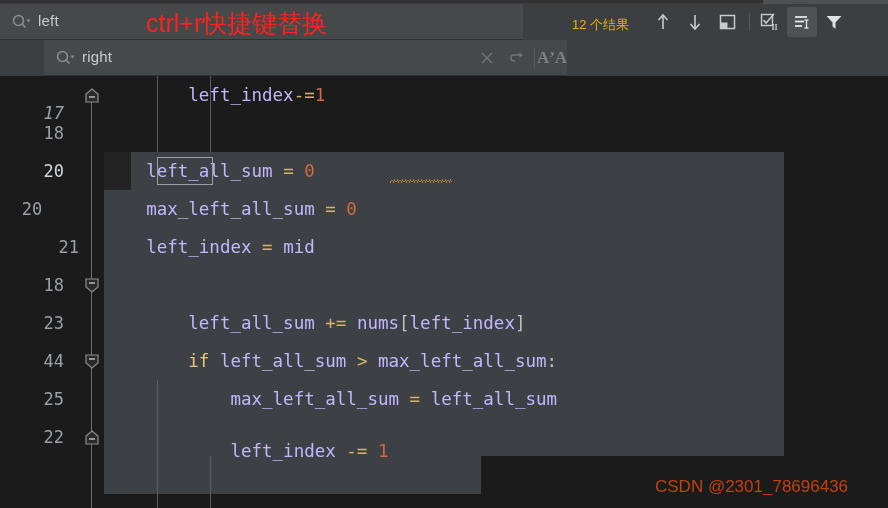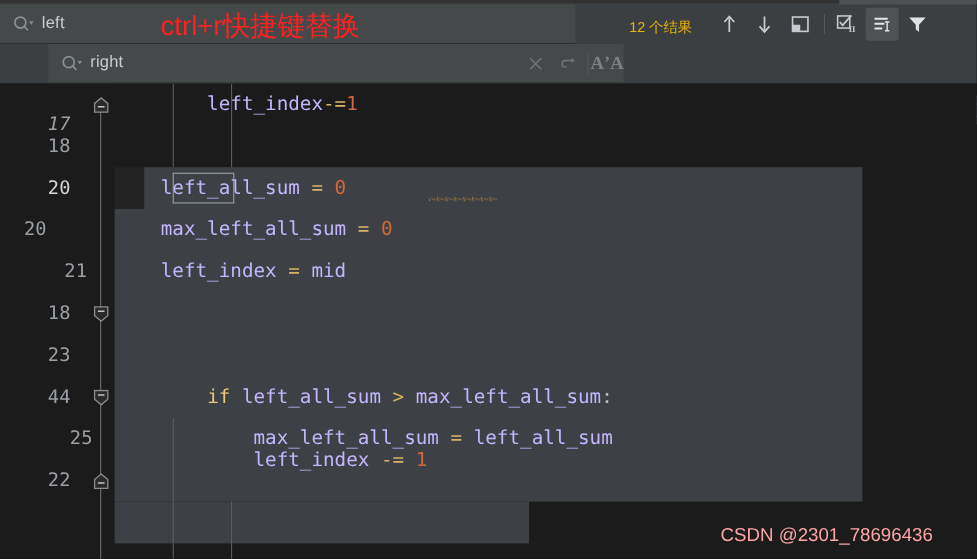--- a/index.html
+++ b/index.html
@@ -153,21 +153,21 @@
       radial-gradient(circle at 2px 3px, rgba(0,0,0,0) 1.4px, #c8883f 1.5px, rgba(0,0,0,0) 2.1px),
       radial-gradient(circle at 6px 1px, rgba(0,0,0,0) 1.4px, #c8883f 1.5px, rgba(0,0,0,0) 2.1px);
     background-size:8px 4px;
   }
 
   
   .iguide{position:absolute;width:1px;background:#5a5e61;}
 
   #watermark{
     position:absolute;left:655px;top:477px;
-    font-size:17px;color:#fca5a5;white-space:nowrap;
+    font-size:17px;color:#c2410c;white-space:nowrap;
     font-family:"Liberation Sans",sans-serif;
   }
 </style>
 </head>
 <body>
 
 <div id="find-panel">
   <div id="panel-top-strip"></div>
   <div id="panel-top-strip-right"></div>
 
@@ -279,35 +279,36 @@
   <div id="gutter">
     <div id="foldline"></div>
   </div>
 
   <div id="code">
       <div class="crow" style="top: 0px;"><span class="id">        left_index</span><span class="op">-=</span><span class="num">1</span></div>
       <div class="crow" style="top: 38px;"></div>
       <div class="crow" style="top: 76px;"><span class="id">    left_all_sum </span><span class="op">= </span><span class="num">0</span></div>
       <div class="crow" style="top: 114px;"><span class="id">    max_left_all_sum </span><span class="op">= </span><span class="num">0</span></div>
       <div class="crow" style="top: 152px;"><span class="id">    left_index </span><span class="op">= </span><span class="id">mid</span></div>
+      <div class="crow" style="top: 228px;"><span class="id">        left_all_sum </span><span class="op">+=</span><span class="id"> nums</span><span class="pl">[</span><span class="id">left_index</span><span class="pl">]</span></div>
       <div class="crow" style="top: 304px;"><span class="id">            max_left_all_sum </span><span class="op">= </span><span class="id">left_all_sum</span></div>
       <div class="crow" style="top: 266px;"><span class="pl">        </span><span class="kw">if</span><span class="id"> left_all_sum </span><span class="op">&gt;</span><span class="id"> max_left_all_sum</span><span class="pl">:</span></div>
-      <div class="crow" style="top: 324px;"><span class="id">            left_index </span><span class="op">-= </span><span class="num">1</span></div>
+      <div class="crow" style="top: 356px;"><span class="id">            left_index </span><span class="op">-= </span><span class="num">1</span></div>
     </div>
 
   <div id="linenos">
       <div class="lineno" style="top: 18px; font-style: italic;">17</div>
       <div class="lineno" style="top: 38px;">18</div>
       <div class="lineno current" style="top: 76px;">20</div>
       <div class="lineno" style="top: 114px; text-align: center;">20</div>
       <div class="lineno" style="top: 152px; padding-left: 15px;">21</div>
       <div class="lineno" style="top: 190px;">18</div>
       <div class="lineno" style="top: 228px;">23</div>
       <div class="lineno" style="top: 266px;">44</div>
-      <div class="lineno" style="top: 304px; margin-left: 20px;">25</div>
+      <div class="lineno" style="top: 304px;">25</div>
       <div class="lineno" style="top: 342px;">22</div>
     </div>
 
   <div id="foldmarks">
       <div class="foldmark" style="top: 12px;">
         <svg width="16" height="15" viewBox="0 0 16 15">
           <path d="M8 1 L14 6 V14 H2 V6 Z" fill="#2a2a2a" stroke="#8a8e91" stroke-width="1.2"></path>
           <line x1="5" y1="9" x2="11" y2="9" stroke="#c3c6c9" stroke-width="1.4"></line>
         </svg>
       </div>

